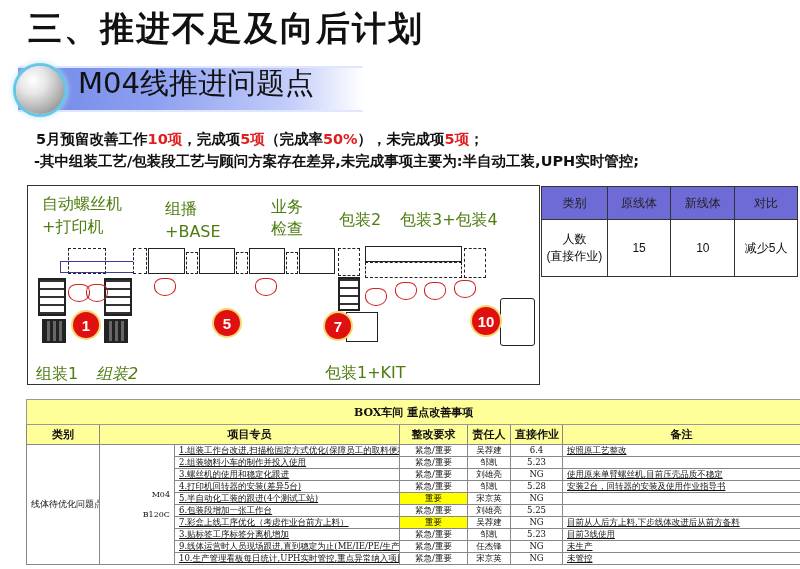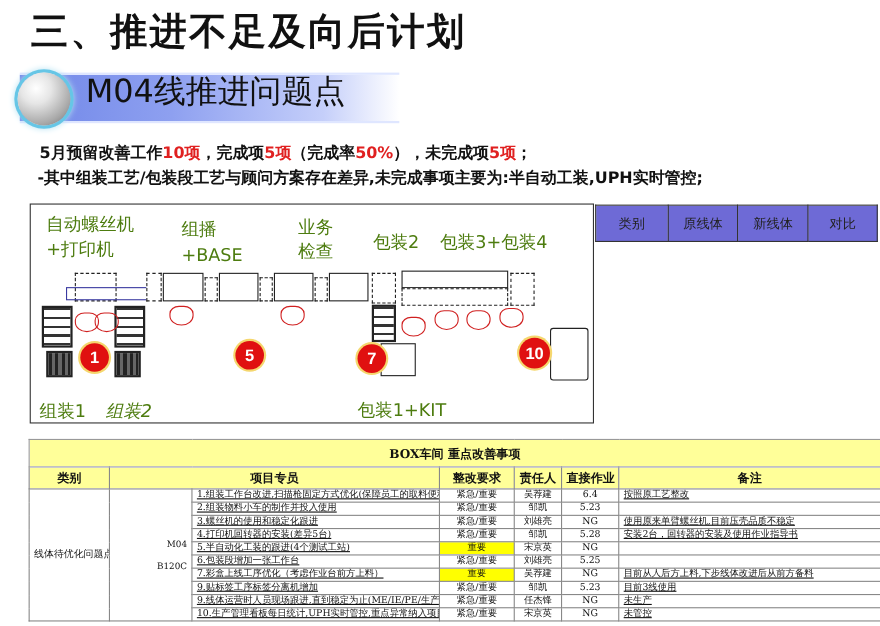--- a/index.html
+++ b/index.html
@@ -145,20 +145,27 @@
 </div>
 
 <table class="cmp-table">
   <tbody>
       <tr>
     <th class="c0">类别</th>
     <th class="c1">原线体</th>
     <th class="c2">新线体</th>
     <th class="c3">对比</th>
   </tr>
+  <tr class="r2">
+    <td style="white-space:pre-line;">人数
+(直接作业)</td>
+    <td>15</td>
+    <td>10</td>
+    <td>减少5人</td>
+  </tr>
 </tbody>
   </table>
 
 <table class="issue-table" id="issue-table">
   <colgroup>
     <col style="width:73px">
       <col style="width:75px">
       <col style="width:225px">
       <col style="width:68px">
       <col style="width:43px">
@@ -227,21 +234,21 @@
         <td class="note"></td>
       </tr>
       <tr>
         <td class="desc">7.彩盒上线工序优化（考虑作业台前方上料）</td>
         <td class="center hl">重要</td>
         <td class="center">吴荐建</td>
         <td class="center">NG</td>
         <td class="note">目前从人后方上料,下步线体改进后从前方备料</td>
       </tr>
       <tr>
-        <td class="desc">9.贴标签工序标签分离机增加</td>
+        <td class="desc">3.贴标签工序标签分离机增加</td>
         <td class="center">紧急/重要</td>
         <td class="center">邹凯</td>
         <td class="center">5.23</td>
         <td class="note">目前3线使用</td>
       </tr>
       <tr>
         <td class="desc">9.线体运营时人员现场跟进,直到稳定为止(ME/IE/PE/生产主管/项目专员)</td>
         <td class="center">紧急/重要</td>
         <td class="center">任杰锋</td>
         <td class="center">NG</td>

